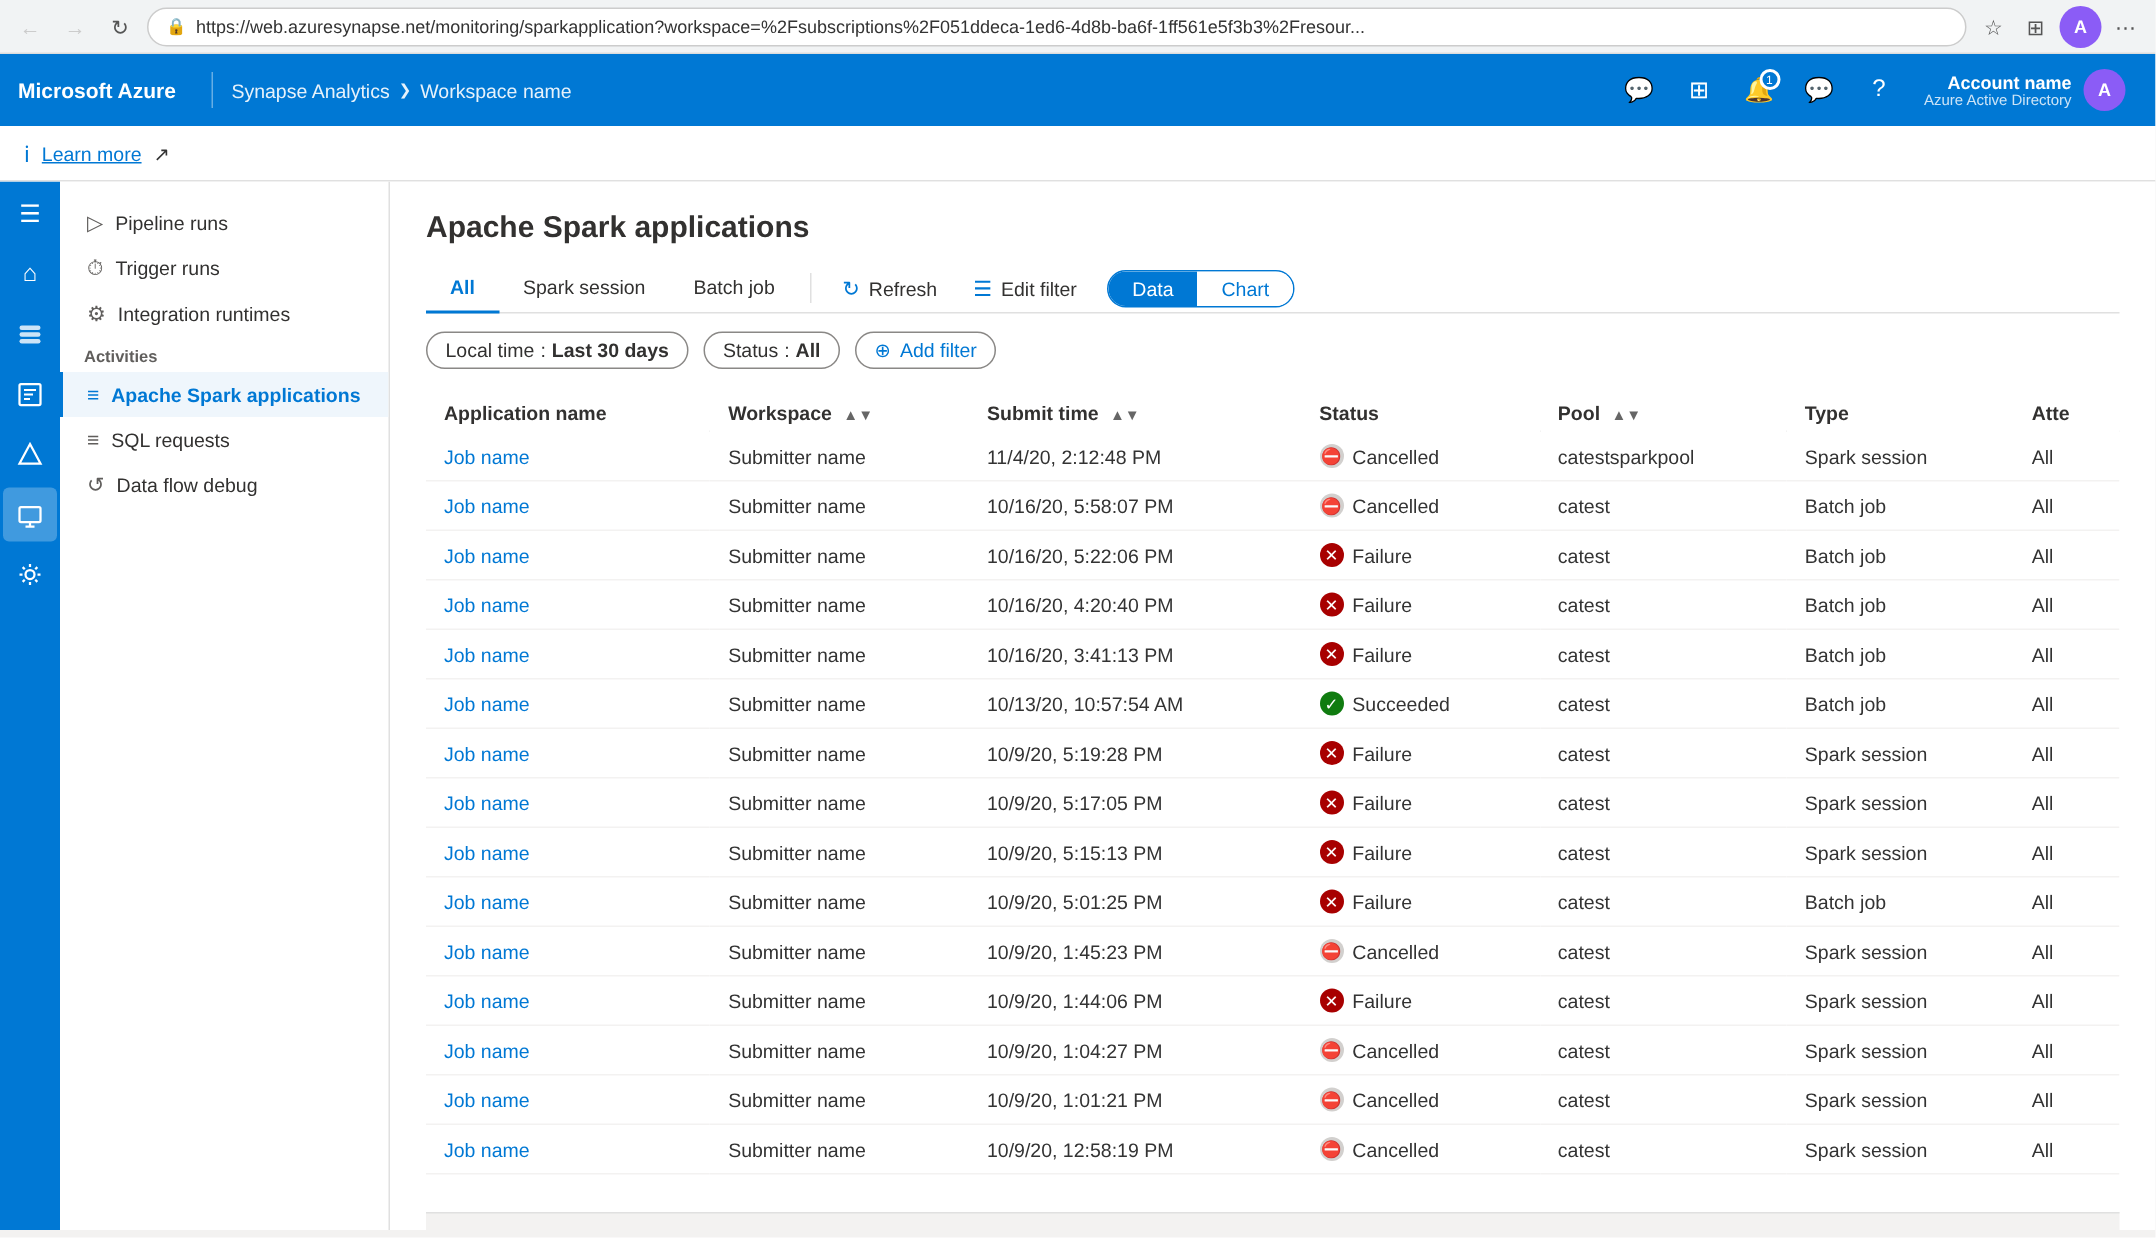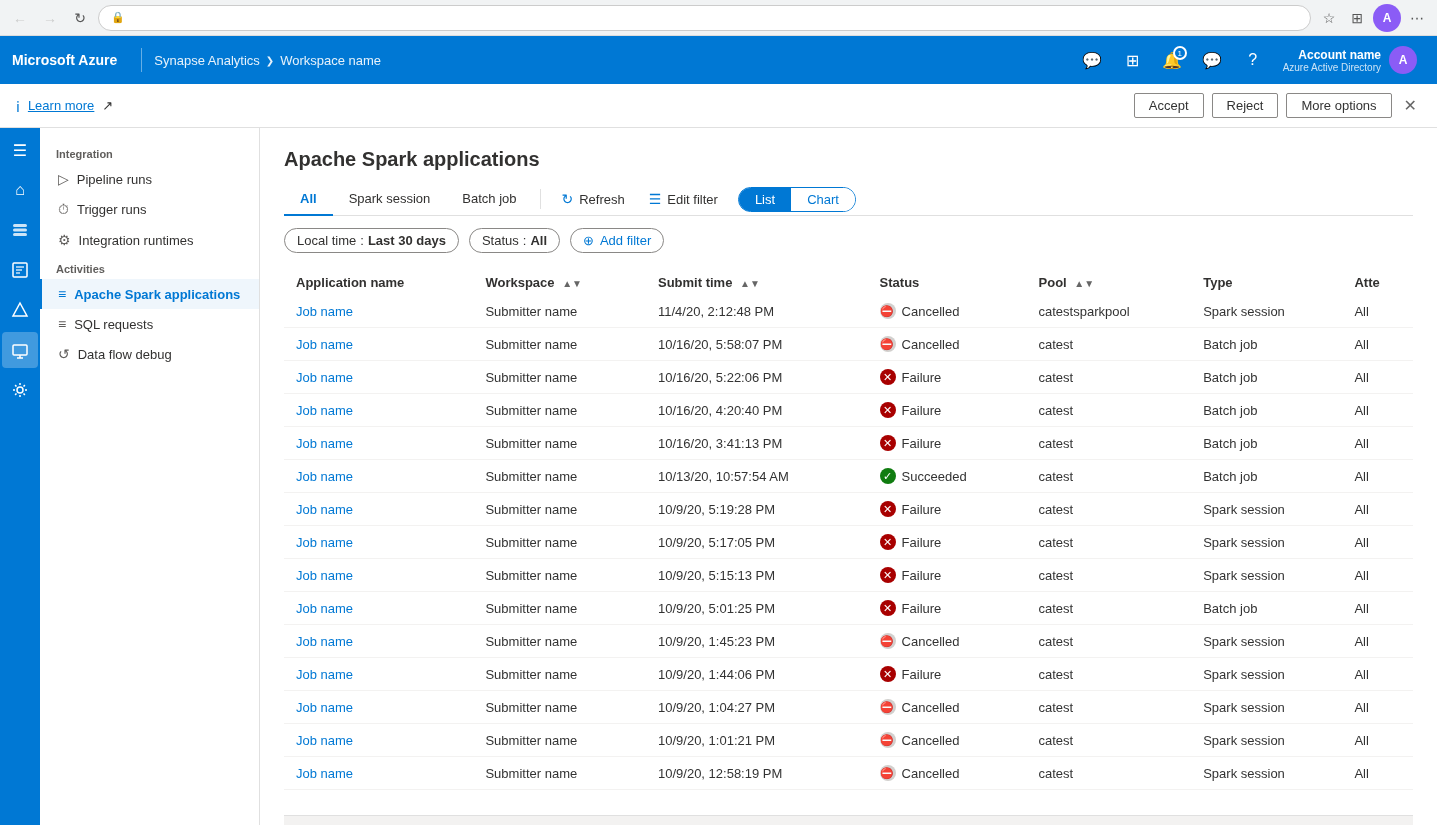--- a/index.html
+++ b/index.html
@@ -373,20 +373,21 @@
   </style>
 </head>
 <body>
 
 <div class="browser-bar">
   <button class="browser-nav-btn disabled">←</button>
   <button class="browser-nav-btn disabled">→</button>
   <button class="browser-nav-btn">↻</button>
   <div class="browser-url-bar">
     <span class="lock-icon">🔒</span>
+    <span class="browser-url-text">https://web.azuresynapse.net/monitoring/sparkapplication?workspace=%2Fsubscriptions%2F051ddeca-1ed6-4d8b-ba6f-1ff561e5f3b3%2Fresour...</span>
   </div>
   <div class="browser-actions">
     <button class="browser-action-btn">☆</button>
     <button class="browser-action-btn">⊞</button>
     <div class="avatar-circle">A</div>
     <button class="browser-action-btn">⋯</button>
   </div>
 </div>
 
 <div class="azure-nav">
@@ -413,26 +414,20 @@
       </div>
       <div class="avatar-circle">A</div>
     </div>
   </div>
 </div>
 
 <div class="cookie-banner">
   <span class="info-icon">ℹ</span>
   <a class="learn-more">Learn more</a>
   <span>↗</span>
-  <div class="cookie-banner-actions">
-    <button class="cookie-btn">Accept</button>
-    <button class="cookie-btn">Reject</button>
-    <button class="cookie-btn">More options</button>
-    <button class="cookie-close">✕</button>
-  </div>
 </div>
 
 <div class="main-layout">
 
   <div class="sidebar-icons">
     <button class="sidebar-icon-btn">☰</button>
     <button class="sidebar-icon-btn">⌂</button>
     <button class="sidebar-icon-btn">
       <svg width="18" height="18" viewBox="0 0 18 18" fill="none">
         <rect x="2" y="3" width="14" height="3" rx="1.5" fill="white" opacity="0.8"></rect>
@@ -462,21 +457,20 @@
     </button>
     <button class="sidebar-icon-btn">
       <svg width="18" height="18" viewBox="0 0 18 18" fill="none">
         <circle cx="9" cy="9" r="3" stroke="white" stroke-width="1.5" fill="none"></circle>
         <path d="M9 2v2M9 14v2M2 9h2M14 9h2M4.1 4.1l1.4 1.4M12.5 12.5l1.4 1.4M4.1 13.9l1.4-1.4M12.5 5.5l1.4-1.4" stroke="white" stroke-width="1.5"></path>
       </svg>
     </button>
   </div>
 
   <div class="left-nav">
-    <div class="nav-section-label">Integration</div>
     <div class="nav-item">
       <span class="nav-icon">▷</span>
       <span>Pipeline runs</span>
     </div>
     <div class="nav-item">
       <span class="nav-icon">⏱</span>
       <span>Trigger runs</span>
     </div>
     <div class="nav-item">
       <span class="nav-icon">⚙</span>
@@ -507,21 +501,21 @@
       <div class="tab-separator"></div>
       <button class="toolbar-btn">
         <span class="btn-icon">↻</span>
         <span>Refresh</span>
       </button>
       <button class="toolbar-btn">
         <span class="btn-icon">☰</span>
         <span>Edit filter</span>
       </button>
       <div class="view-toggle">
-        <button class="view-toggle-btn active">List</button>
+        <button class="view-toggle-btn active">Data</button>
         <button class="view-toggle-btn">Chart</button>
       </div>
     </div>
 
     <div class="filters-row">
       <div class="filter-chip">
         <span>Local time</span>
         <span> : </span>
         <span class="chip-label">Last 30 days</span>
       </div>

